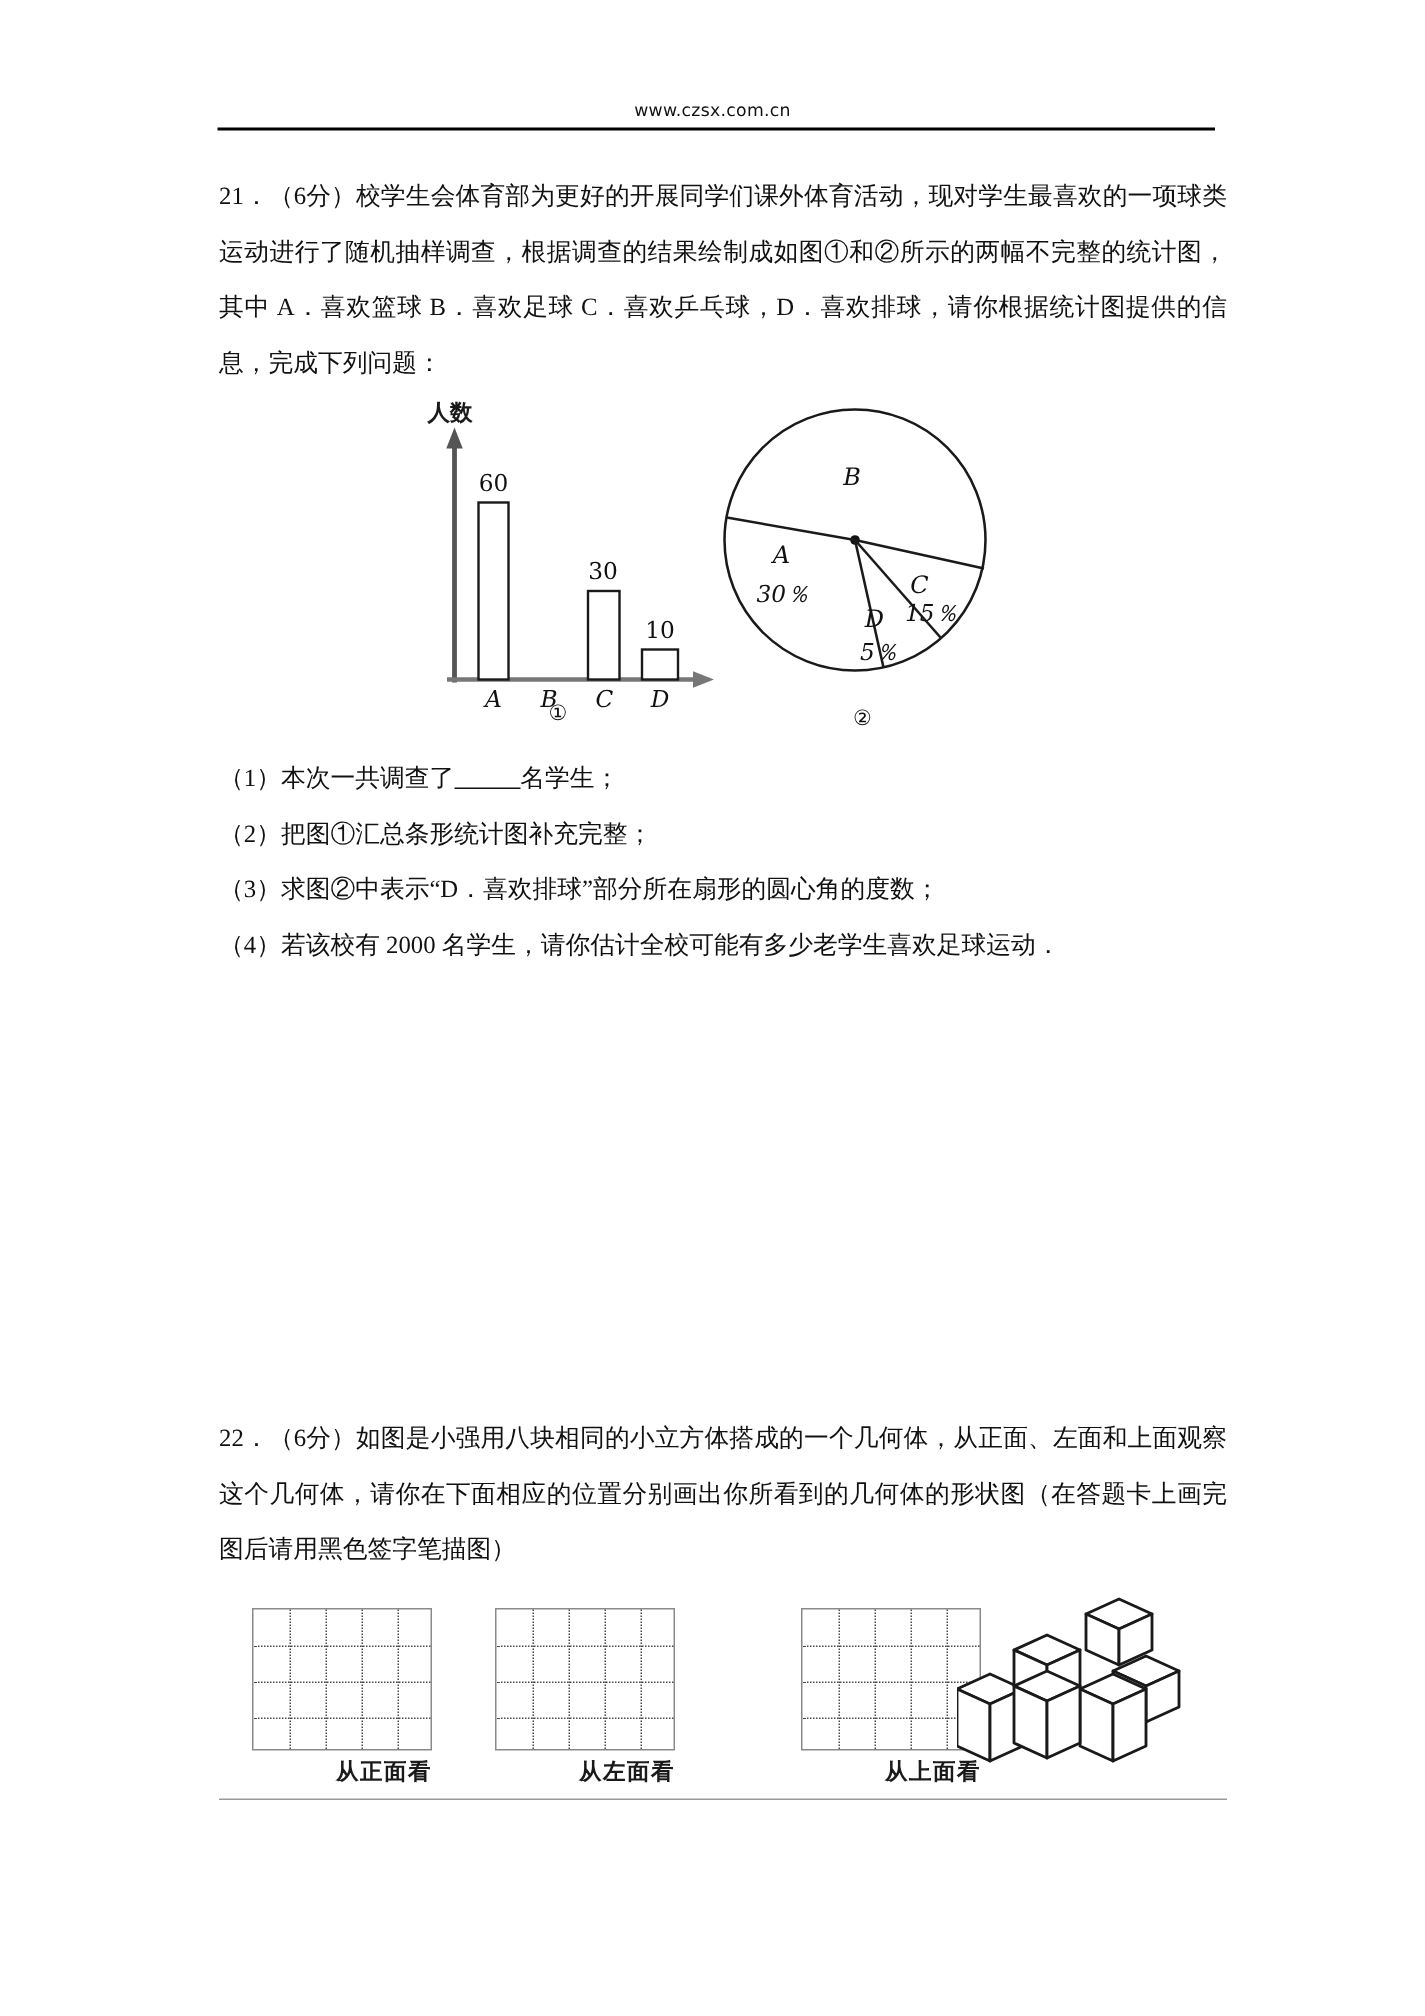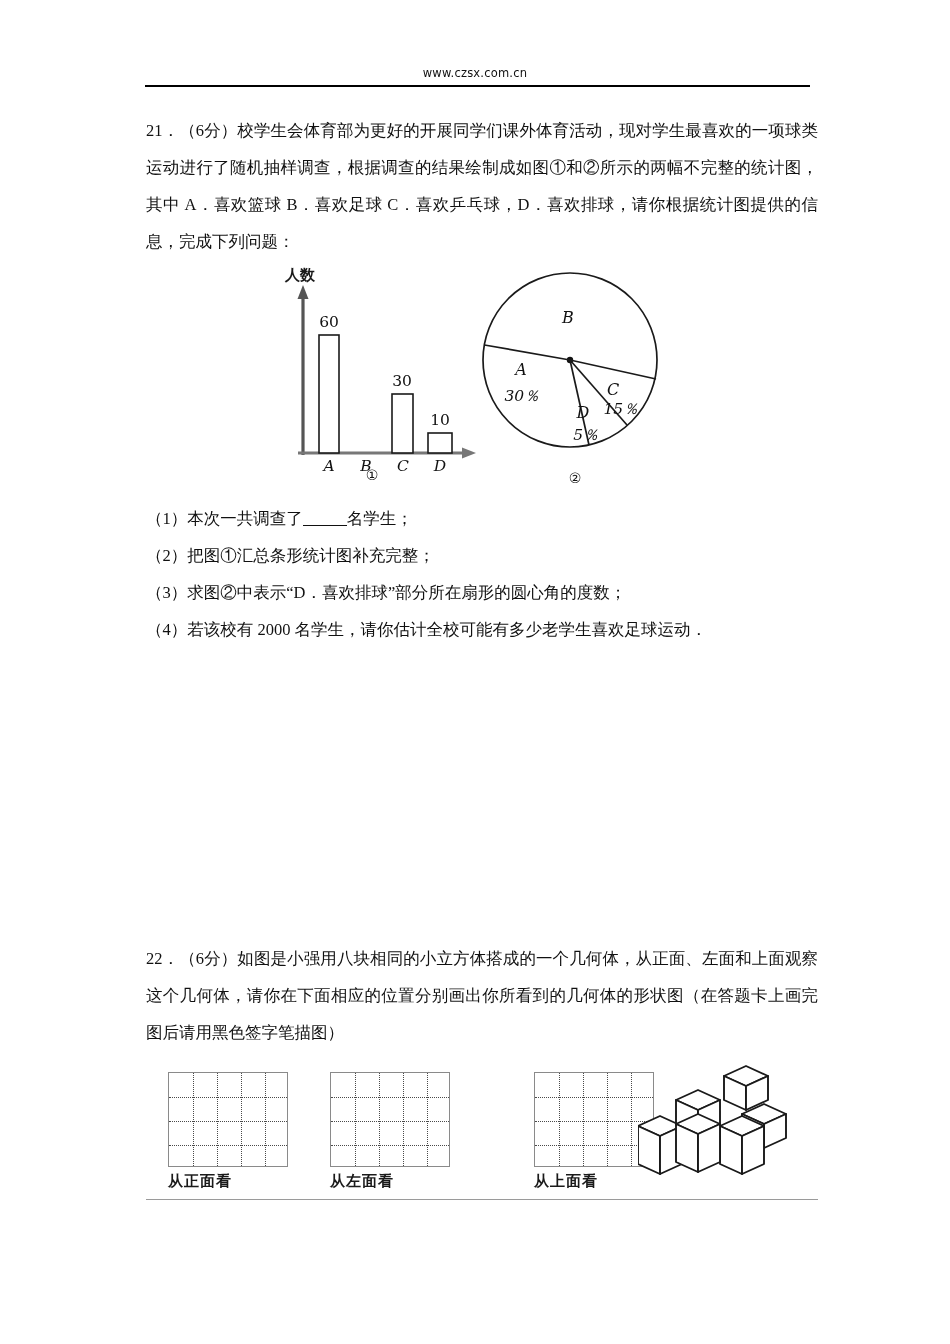--- a/index.html
+++ b/index.html
@@ -54,21 +54,21 @@
   .grid-box .v{
     position:absolute; top:0; bottom:0; width:0;
     border-left:1.6px dotted #4a4a4a;
   }
   .grid-box .h{
     position:absolute; left:0; right:0; height:0;
     border-top:1.6px dotted #4a4a4a;
   }
   .grid-caption{
     margin-top:5px; font-family:"DejaVu Sans", sans-serif;
-    font-size:15px; font-weight:700; color:#1a1a1a; letter-spacing:1px;
+    font-size:15px; font-weight:700; color:#1a1a1a; letter-spacing:1px;text-align:right;
   }
   #cube-fig{ position:absolute; left:470px; top:-8px; }
   .fig22-rule{
     position:absolute; left:146px; top:1199px; width:672px; height:0;
     border-top:1.2px solid #9a9a9a;
   }
 </style>
 </head>
 <body>
 

